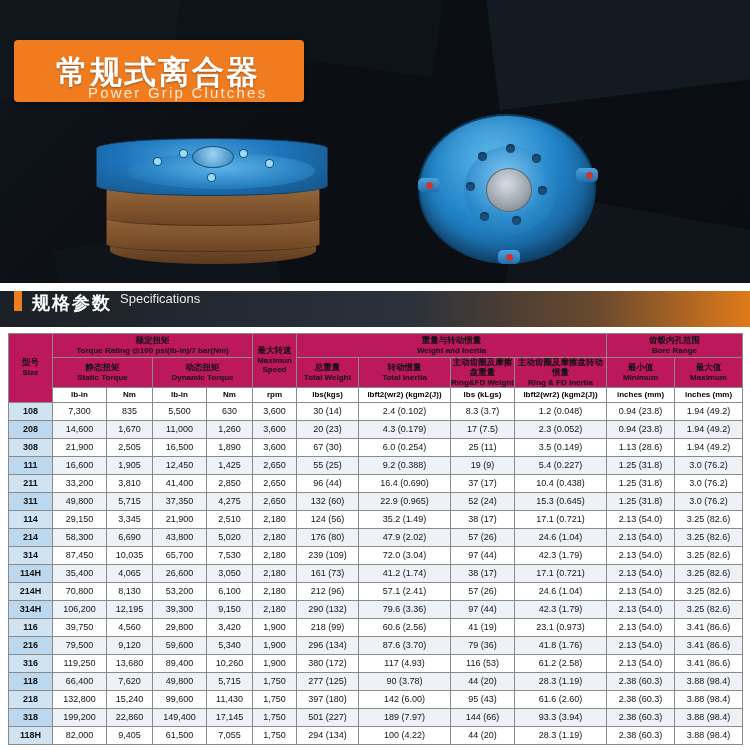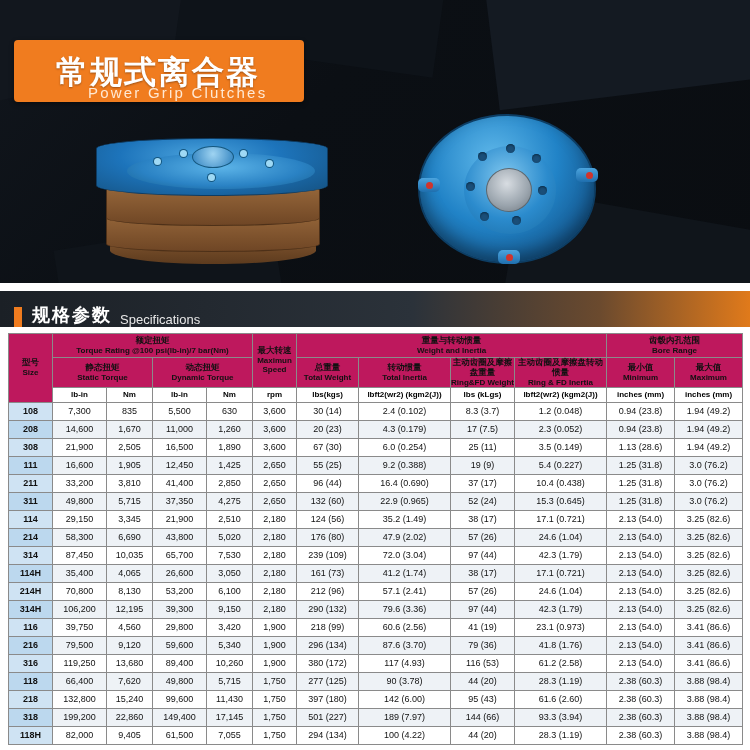--- a/index.html
+++ b/index.html
@@ -116,21 +116,21 @@
   .pulley-hole { position:absolute; width:9px; height:9px; border-radius:50%; background:#1a4e78; box-shadow:inset 0 1px 2px #0a2c47; }
   .lug { position:absolute; width:22px; height:14px; border-radius:5px; background:linear-gradient(#4ba4de,#1f6fae); }
   .lug-dot { position:absolute; width:7px; height:7px; border-radius:50%; background:#d0342c; }
 
   
   .spec-bar {
     position:relative;
     margin:8px 0 0 0;
     width:750px; height:36px;
     background:linear-gradient(90deg,#1b2026 0%,#2b323a 55%,#6b4a2e 80%,#e07a1b 100%);
-    display:flex; align-items:flex-end;
+    display:flex; align-items:flex-start;
   }
   .spec-accent { width:8px; height:20px; background:#f07c1f; margin-left:14px; }
   .spec-cn { color:#ffffff; font-size:18px; font-weight:bold; margin-left:10px; letter-spacing:2px; }
   .spec-en { color:#e8e8e8; font-size:13px; margin-left:8px; }
 
   
   .tbl-wrap { padding:6px 8px 0 8px; }
   table.spec {
     border-collapse:collapse;
     width:734px;

